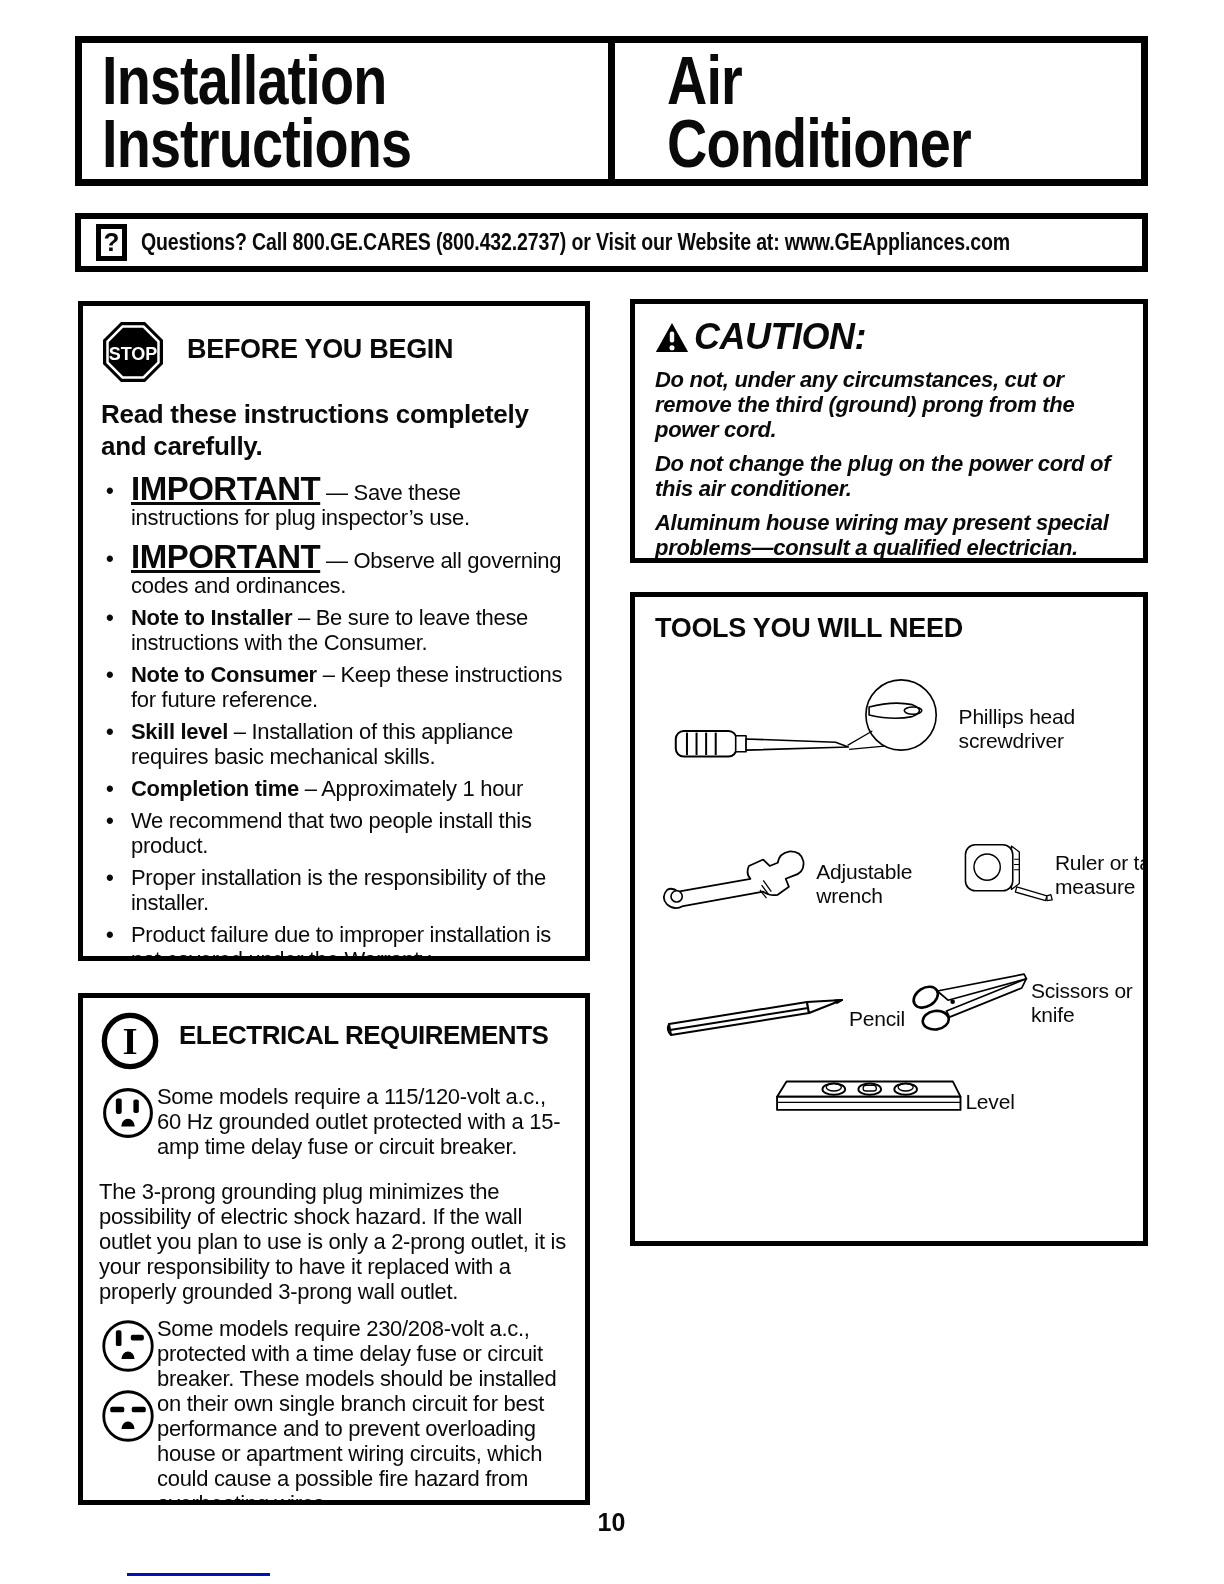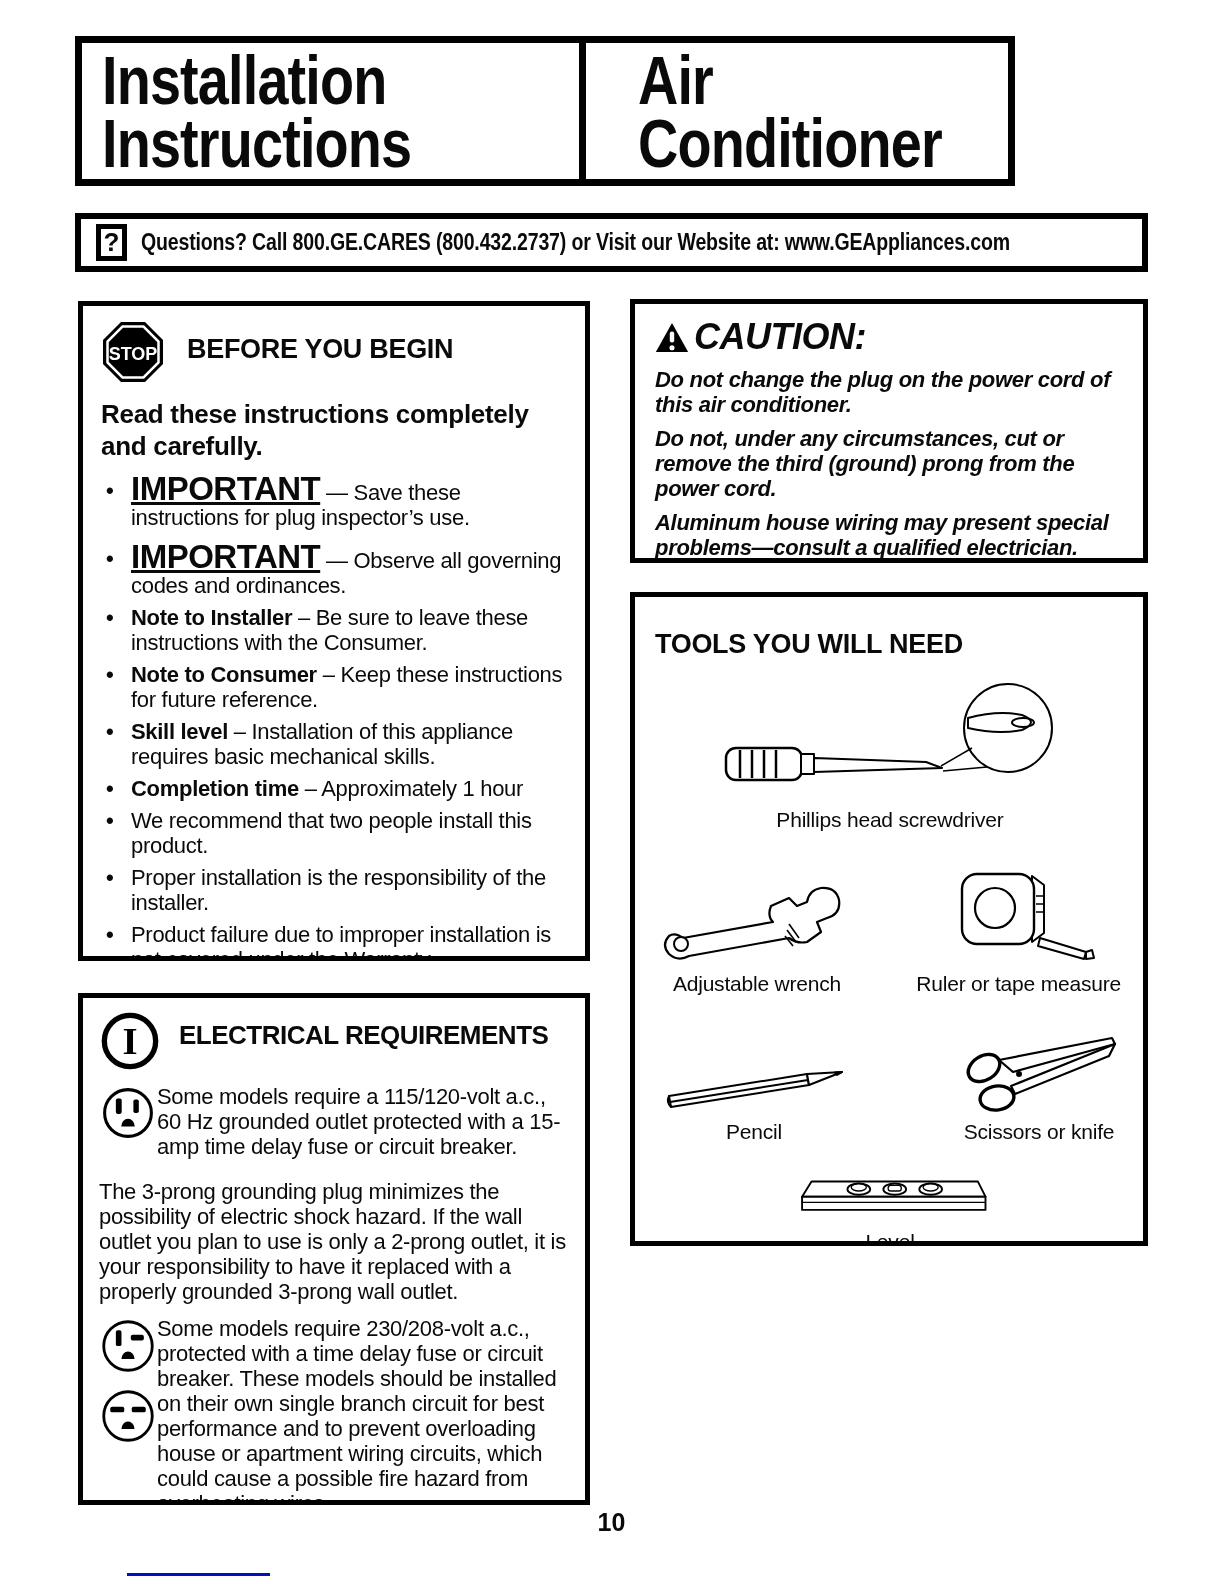--- a/index.html
+++ b/index.html
@@ -8,21 +8,21 @@
     width:1224px;height:1584px;
     background:#ffffff;
     font-family:"Liberation Sans", sans-serif;
     color:#0a0a0a;
     overflow:hidden;
   }
   *{box-sizing:border-box;}
   .box{position:absolute;background:#fff;border:5px solid #000;overflow:hidden;}
 
   
-  #header-box{left:75px;top:36px;width:940px;height:150px;border-width:7px;display:flex;}
+  #header-box{left:75px;top:36px;width:1073px;height:150px;border-width:7px;display:flex;}
   .header-cell-left{width:533px;border-right:7px solid #000;padding:6px 0 0 20px;}
   .header-cell-right{flex:1;padding:6px 0 0 52px;}
   .header-title{
     font-size:68px;font-weight:bold;line-height:63px;letter-spacing:-1px;
     transform:scaleX(0.82);transform-origin:left top;white-space:pre-line;
   }
 
   
   #questions-bar{left:75px;top:213px;width:1073px;height:59px;border-width:6px;
     display:flex;align-items:center;gap:14px;padding:0 15px;}
@@ -44,23 +44,23 @@
   .lead{font-weight:bold;}
   .lead-big{font-size:33px;font-weight:bold;letter-spacing:-0.5px;line-height:33px;text-decoration:underline;}
 
   
   #caution-box{left:630px;top:299px;width:518px;height:264px;padding:12px 18px 0 20px;font-style:italic;}
   .caution-title-row{display:flex;align-items:center;gap:5px;}
   .caution-title{font-size:36px;font-weight:bold;letter-spacing:-0.5px;}
   .caution-para{font-size:22px;font-weight:bold;line-height:25px;margin-top:9px;letter-spacing:-0.3px;}
 
   
-  #tools-box{left:630px;top:592px;width:518px;height:654px;padding:32px 18px 0 20px;}
+  #tools-box{left:630px;top:592px;width:518px;height:654px;padding:16px 18px 0 20px;}
   .tools-title{font-size:27px;font-weight:bold;letter-spacing:-0.3px;}
-  .tool-fig{display:flex;flex-direction:column;align-items:center;}
+  .tool-fig{display:flex;flex-direction:row;align-items:center;}
   .tool-caption{font-size:21px;margin-top:4px;letter-spacing:-0.2px;}
   .fig-center{margin:22px auto 0;width:fit-content;}
   .tools-row{display:flex;justify-content:space-between;align-items:flex-end;margin-top:34px;padding:0 4px;}
   svg.lineart{display:block;}
 
   
   #elec-box{left:78px;top:993px;width:512px;height:512px;padding:12px 14px 0 16px;}
   .elec-header{display:flex;gap:18px;align-items:flex-start;}
   .elec-title{font-size:26px;font-weight:bold;letter-spacing:-0.5px;margin-top:10px;}
   .elec-row{display:flex;margin-top:12px;}
@@ -120,22 +120,22 @@
 
   <div id="caution-box" class="box">
     <div class="caution-title-row">
       <svg class="lineart" width="34" height="31" viewBox="0 0 40 36">
         <path d="M20 1 L39 35 H1 Z" fill="#000"></path>
         <rect x="17.4" y="11" width="5.2" height="13" rx="2.4" fill="#fff"></rect>
         <circle cx="20" cy="30" r="3" fill="#fff"></circle>
       </svg>
       <span class="caution-title">CAUTION:</span>
     </div>
+    <div class="caution-para">Do not, under any circumstances, cut or remove the third (ground) prong from the power cord.</div>
     <div class="caution-para">Do not change the plug on the power cord of this air conditioner.</div>
-    <div class="caution-para">Do not, under any circumstances, cut or remove the third (ground) prong from the power cord.</div>
     <div class="caution-para">Aluminum house wiring may present special problems—consult a qualified electrician.</div>
   </div>
 
   <div id="tools-box" class="box">
     <div class="tools-title">TOOLS YOU WILL NEED</div>
 
     <div class="tool-fig fig-center">
       <svg class="lineart" width="380" height="122" viewBox="0 0 380 122">
         <g fill="#fff" stroke="#000" stroke-width="2.5" stroke-linejoin="round">
           <circle cx="308" cy="46" r="44" stroke-width="2"></circle>

